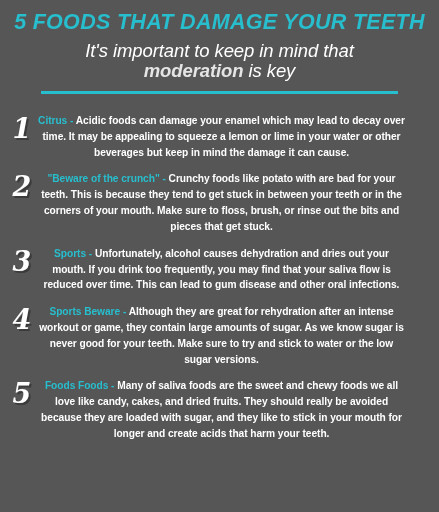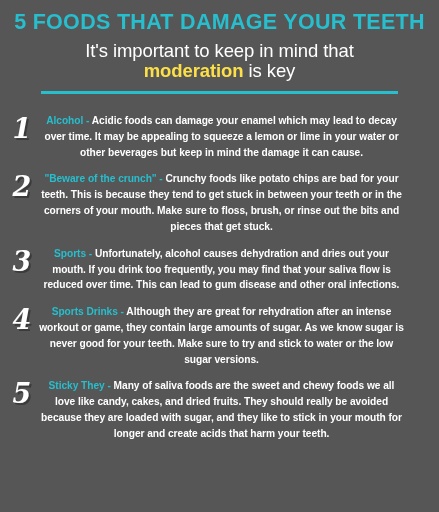--- a/index.html
+++ b/index.html
@@ -19,20 +19,21 @@
     width: 439px;
     height: 512px;
     background: #565656;
     box-sizing: border-box;
   }
 
   
   .header {
     padding: 11px 6px 8px 6px;
     text-align: center;
+    font-style: italic;
   }
 
   .main-title {
     color: #27BECE;
     font-size: 21.5px;
     font-weight: bold;
     letter-spacing: 0.3px;
     line-height: 1.05;
     white-space: nowrap;
     margin: 0;
@@ -42,21 +43,21 @@
     margin: 7px 0 0 0;
     color: #FFFFFF;
     font-size: 18.5px;
     font-weight: normal;
     line-height: 1.12;
     letter-spacing: -0.1px;
   }
   .subtitle .line1 { display: block; }
   .subtitle .line2 { display: block; }
   .subtitle .accent {
-    color: #fde047;
+    color: #e5e5e5;
     font-weight: bold;
   }
 
   .divider {
     width: 357px;
     height: 3px;
     background: #27BECE;
     margin: 9px auto 0 auto;
     border: 0;
   }
@@ -118,38 +119,38 @@
       <span class="line2"><span class="accent">moderation</span><span> is key</span></span>
     </div>
 
     <hr class="divider">
   </div>
 
   <ul class="list">
 
     <li class="item">
       <span class="item-number">1</span>
-      <p class="item-text"><span class="item-term">Alcohol</span><span class="item-term"> - </span><span>Acidic foods can damage your enamel which may lead to decay over time. It may be appealing to squeeze a lemon or lime in your water or other beverages but keep in mind the damage it can cause.</span></p>
+      <p class="item-text"><span class="item-term">Citrus</span><span class="item-term"> - </span><span>Acidic foods can damage your enamel which may lead to decay over time. It may be appealing to squeeze a lemon or lime in your water or other beverages but keep in mind the damage it can cause.</span></p>
     </li>
 
     <li class="item">
       <span class="item-number">2</span>
-      <p class="item-text"><span class="item-term">"Beware of the crunch"</span><span class="item-term"> - </span><span>Crunchy foods like potato chips are bad for your teeth. This is because they tend to get stuck in between your teeth or in the corners of your mouth. Make sure to floss, brush, or rinse out the bits and pieces that get stuck.</span></p>
+      <p class="item-text"><span class="item-term">"Beware of the crunch"</span><span class="item-term"> - </span><span>Crunchy foods like potato with are bad for your teeth. This is because they tend to get stuck in between your teeth or in the corners of your mouth. Make sure to floss, brush, or rinse out the bits and pieces that get stuck.</span></p>
     </li>
 
     <li class="item">
       <span class="item-number">3</span>
       <p class="item-text"><span class="item-term">Sports</span><span class="item-term"> - </span><span>Unfortunately, alcohol causes dehydration and dries out your mouth. If you drink too frequently, you may find that your saliva flow is reduced over time. This can lead to gum disease and other oral infections.</span></p>
     </li>
 
     <li class="item">
       <span class="item-number">4</span>
-      <p class="item-text"><span class="item-term">Sports Drinks</span><span class="item-term"> - </span><span>Although they are great for rehydration after an intense workout or game, they contain large amounts of sugar. As we know sugar is never good for your teeth. Make sure to try and stick to water or the low sugar versions.</span></p>
+      <p class="item-text"><span class="item-term">Sports Beware</span><span class="item-term"> - </span><span>Although they are great for rehydration after an intense workout or game, they contain large amounts of sugar. As we know sugar is never good for your teeth. Make sure to try and stick to water or the low sugar versions.</span></p>
     </li>
 
     <li class="item">
       <span class="item-number">5</span>
-      <p class="item-text"><span class="item-term">Sticky They</span><span class="item-term"> - </span><span>Many of saliva foods are the sweet and chewy foods we all love like candy, cakes, and dried fruits. They should really be avoided because they are loaded with sugar, and they like to stick in your mouth for longer and create acids that harm your teeth.</span></p>
+      <p class="item-text"><span class="item-term">Foods Foods</span><span class="item-term"> - </span><span>Many of saliva foods are the sweet and chewy foods we all love like candy, cakes, and dried fruits. They should really be avoided because they are loaded with sugar, and they like to stick in your mouth for longer and create acids that harm your teeth.</span></p>
     </li>
 
   </ul>
 
 </div>
 
 </body></html>

